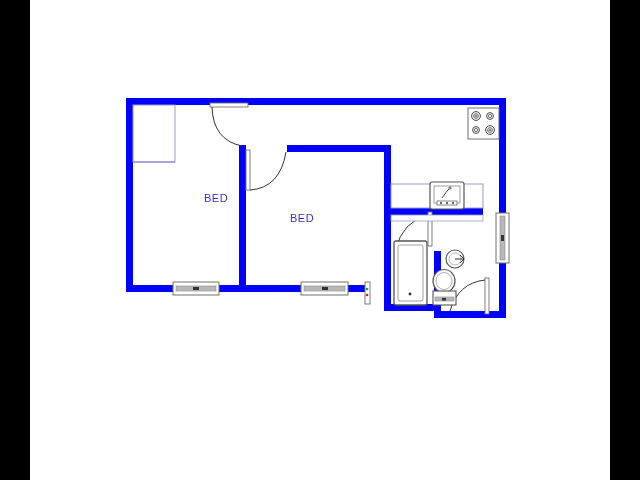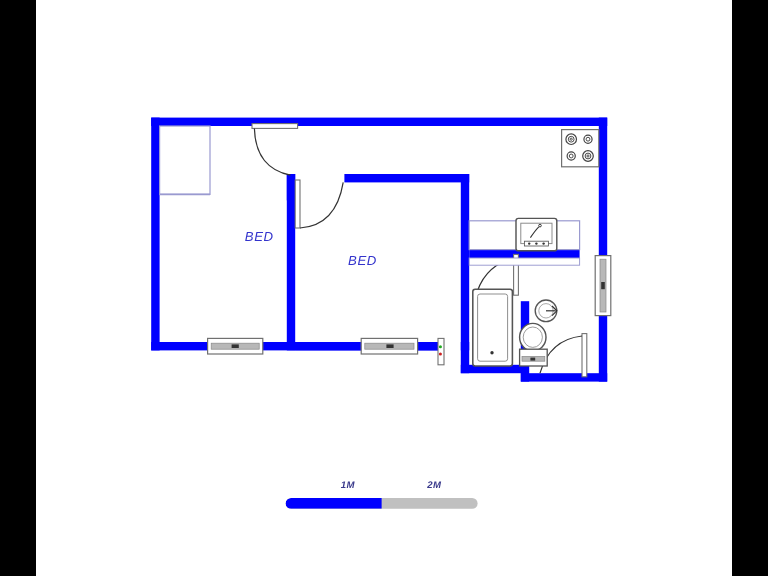--- a/index.html
+++ b/index.html
@@ -8,21 +8,20 @@
     padding: 0;
     background: #000000;
   }
   #screen {
     position: relative;
     width: 640px;
     height: 480px;
     background: #000000;
     overflow: hidden;
     font-family: "Liberation Sans", sans-serif;
-    font-style: italic;
   }
   #canvas {
     position: absolute;
     left: 30px;
     top: 0px;
     width: 580px;
     height: 480px;
     background: #ffffff;
   }
   #plan-svg {
@@ -222,26 +221,19 @@
         <path d="M 425 259 L 433 259" stroke="#333333" stroke-width="1"></path>
         <path d="M 430 255 L 434 259 L 430 263" fill="none" stroke="#333333" stroke-width="1"></path>
       </g>
 
     </svg>
 
     <div class="room-label" style="left: 174px; top: 192px; color: rgb(51, 51, 204);">BED</div>
 
     <div class="room-label" style="left: 260px; top: 212px; color: rgb(51, 51, 204);">BED</div>
 
-    <div id="scalebar-wrap">
-      <div class="scale-tick-label" style="left: 46px; color: rgb(58, 58, 140);">1M</div>
-      <div class="scale-tick-label" style="left: 118px; color: rgb(58, 58, 140);">2M</div>
-      <div id="scale-track" style="background: rgb(192, 192, 192);">
-        <div id="scale-fill" style="width: 50%; background: rgb(0, 0, 255);"></div>
-      </div>
-    </div>
 
   </div>
 
   <div style="position:absolute;left:0;top:0;width:30px;height:480px;background:#000;"></div>
   <div style="position:absolute;left:610px;top:0;width:30px;height:480px;background:#000;"></div>
 
 </div>
 
 </body></html>

